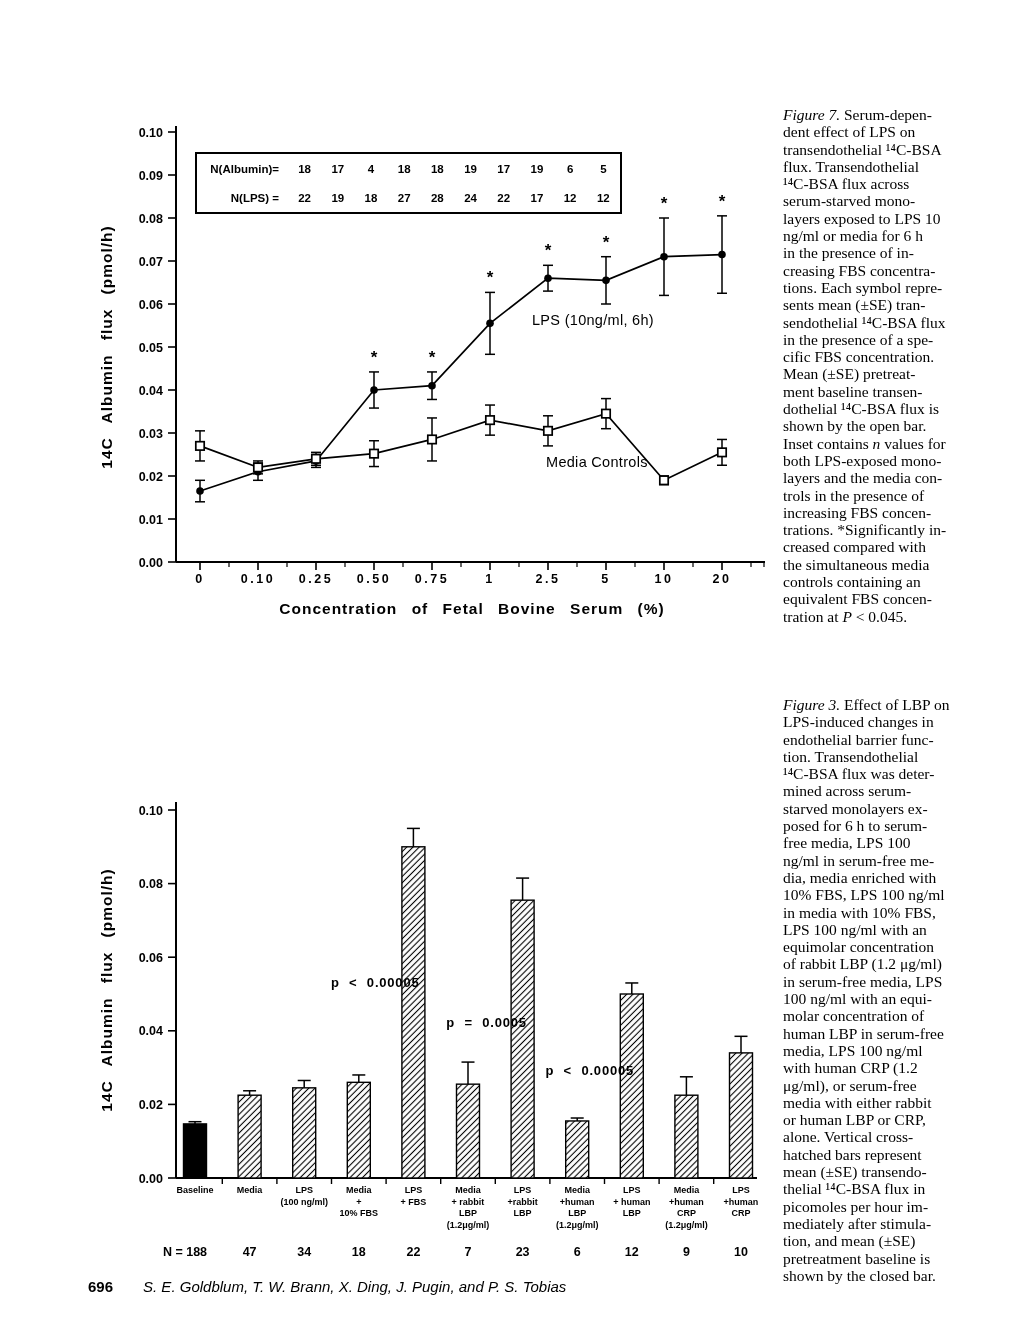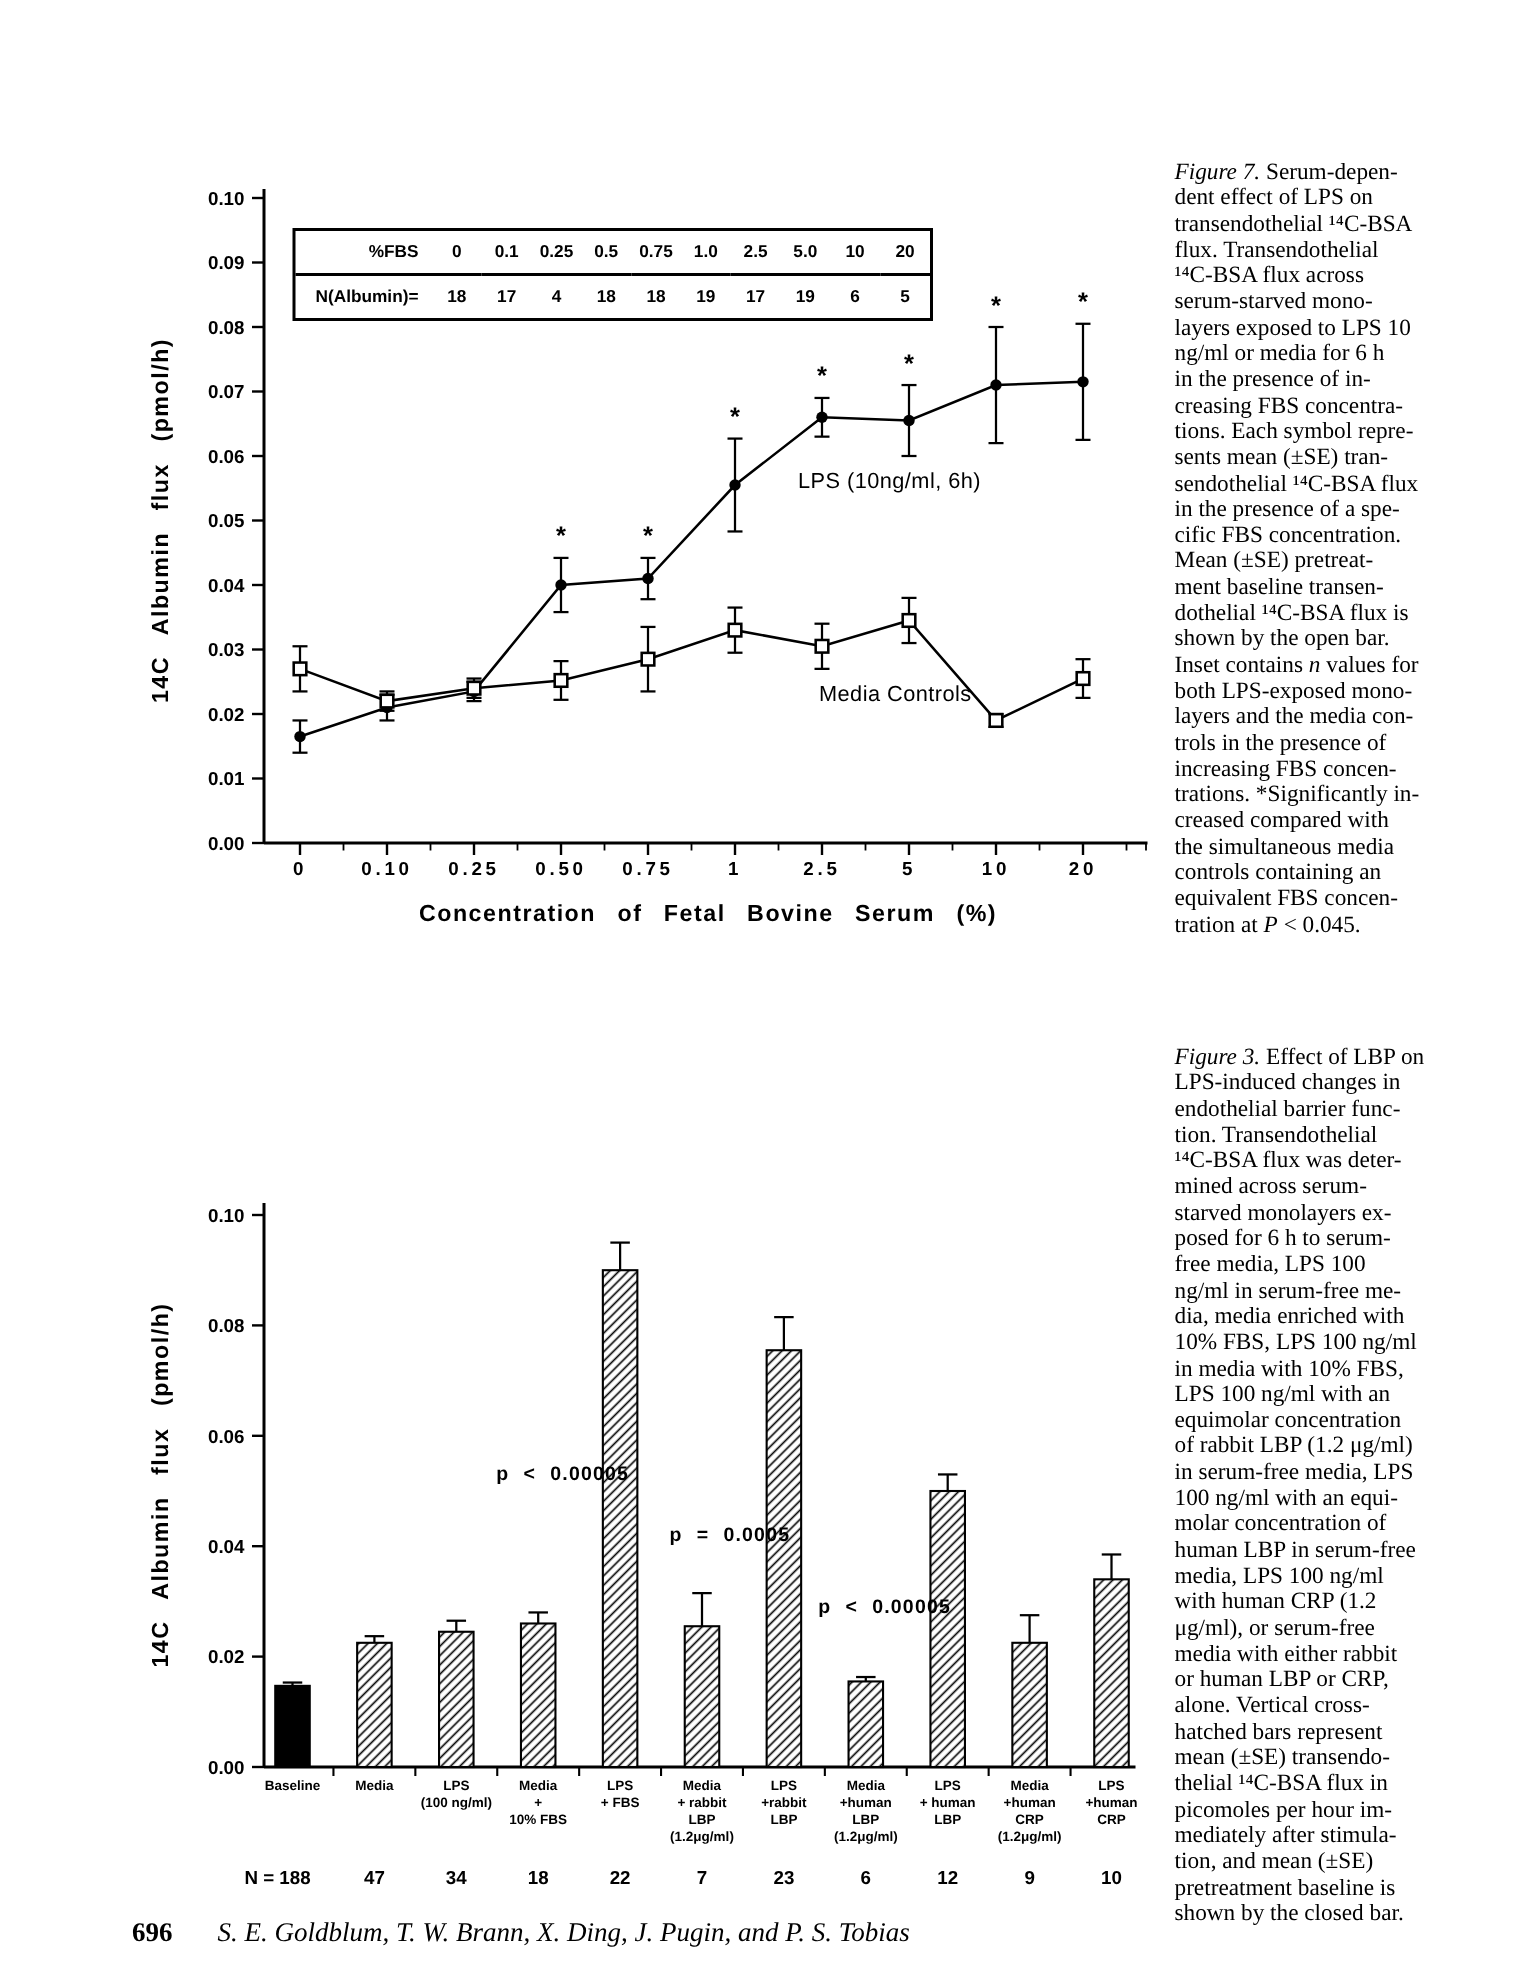--- a/index.html
+++ b/index.html
@@ -18,22 +18,22 @@
   .caption{position:absolute;width:240px;font-family:"Liberation Serif",serif;
            font-size:15.5px;line-height:17.3px;color:#000;}
   .cap-line{white-space:nowrap;}
   .inset{position:absolute;left:195px;top:152px;width:427px;height:62px;
          border:2px solid #000;box-sizing:border-box;background:#fff;}
   .inset table{width:100%;height:100%;border-collapse:collapse;table-layout:fixed;
                font:bold 11.5px "Liberation Sans",sans-serif;color:#000;}
   .inset td{text-align:center;padding:0;}
   .inset td.lbl{text-align:right;padding-right:9px;width:82px;}
   .inset tr.head td{border-bottom:2px solid #000;}
-  .footer{position:absolute;left:88px;top:1278px;font-family:Liberation Serif, serif;
-          font-size:18px;color:#000;}
+  .footer{position:absolute;left:88px;top:1278px;font-family:Liberation Sans, sans-serif;
+          font-size:15px;color:#000;}
   .pageno{font-weight:bold;margin-right:30px;}
   .authors{font-style:italic;}
 </style>
 </head>
 <body>
 
 <div class="page">
   <svg id="charts" width="1020" height="1320" viewBox="0 0 1020 1320">
     <defs>
       <pattern id="hatch" width="4.4" height="4.4" patternUnits="userSpaceOnUse" patternTransform="rotate(-45)">
@@ -297,45 +297,45 @@
         <text x="375.18" y="986.96" text-anchor="middle" class="ann">p &lt; 0.00005</text>
         <text x="486.564" y="1027.44" text-anchor="middle" class="ann">p = 0.0005</text>
         <text x="589.758" y="1075.28" text-anchor="middle" class="ann">p &lt; 0.00005</text>
         <text x="112" y="990" text-anchor="middle" class="at" transform="rotate(-90 112 990)">14C Albumin flux (pmol/h)</text>
       </g>
   </svg>
 
   <div class="inset" id="fig3-inset">
       <table>
         <tbody>
-          <tr class="head">
-            <td class="lbl">%FBS</td>
-            <td>0</td>
-            <td>0.1</td>
-            <td>0.25</td>
-            <td>0.5</td>
-            <td>0.75</td>
-            <td>1.0</td>
-            <td>2.5</td>
-            <td>5.0</td>
-            <td>10</td>
-            <td>20</td>
-          </tr>
           <tr>
             <td class="lbl">N(Albumin)=</td>
             <td>18</td>
             <td>17</td>
             <td>4</td>
             <td>18</td>
             <td>18</td>
             <td>19</td>
             <td>17</td>
             <td>19</td>
             <td>6</td>
             <td>5</td>
+          </tr>
+          <tr>
+            <td class="lbl">N(LPS) =</td>
+            <td>22</td>
+            <td>19</td>
+            <td>18</td>
+            <td>27</td>
+            <td>28</td>
+            <td>24</td>
+            <td>22</td>
+            <td>17</td>
+            <td>12</td>
+            <td>12</td>
           </tr>
         </tbody>
       </table>
     </div>
 
   <div class="caption" id="fig3-caption" style="left:783px;top:106px;">
       <div class="cap-line"><i>Figure 7.</i> Serum-depen-</div>
       <div class="cap-line">dent effect of LPS on</div>
       <div class="cap-line">transendothelial ¹⁴C-BSA</div>
       <div class="cap-line">flux. Transendothelial</div>

